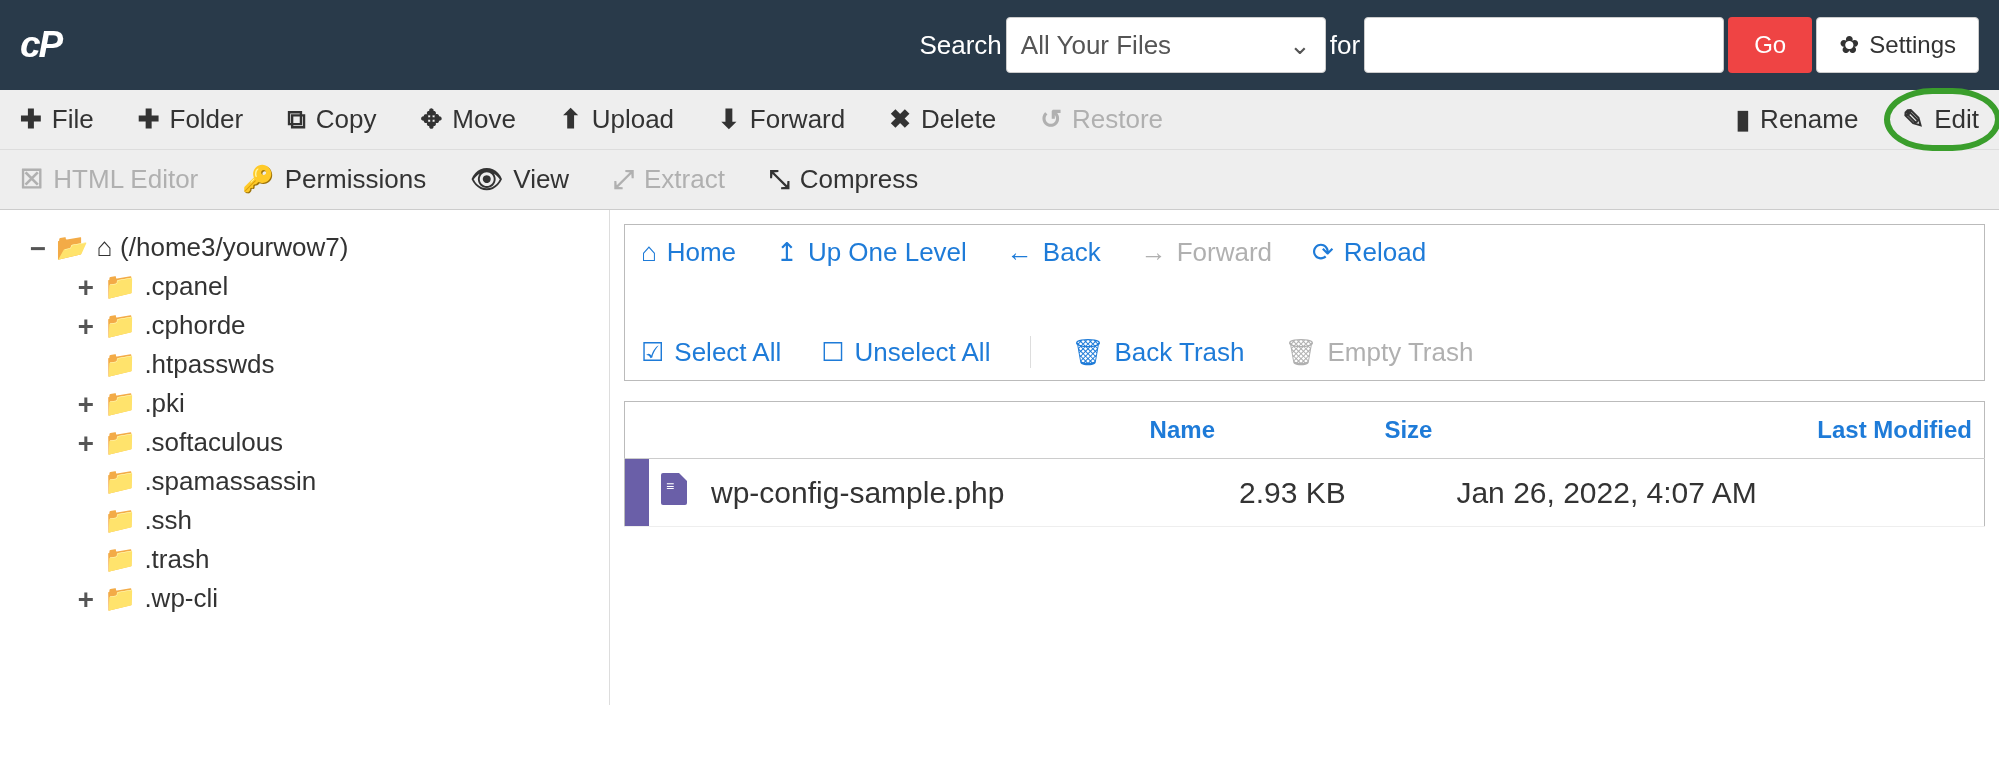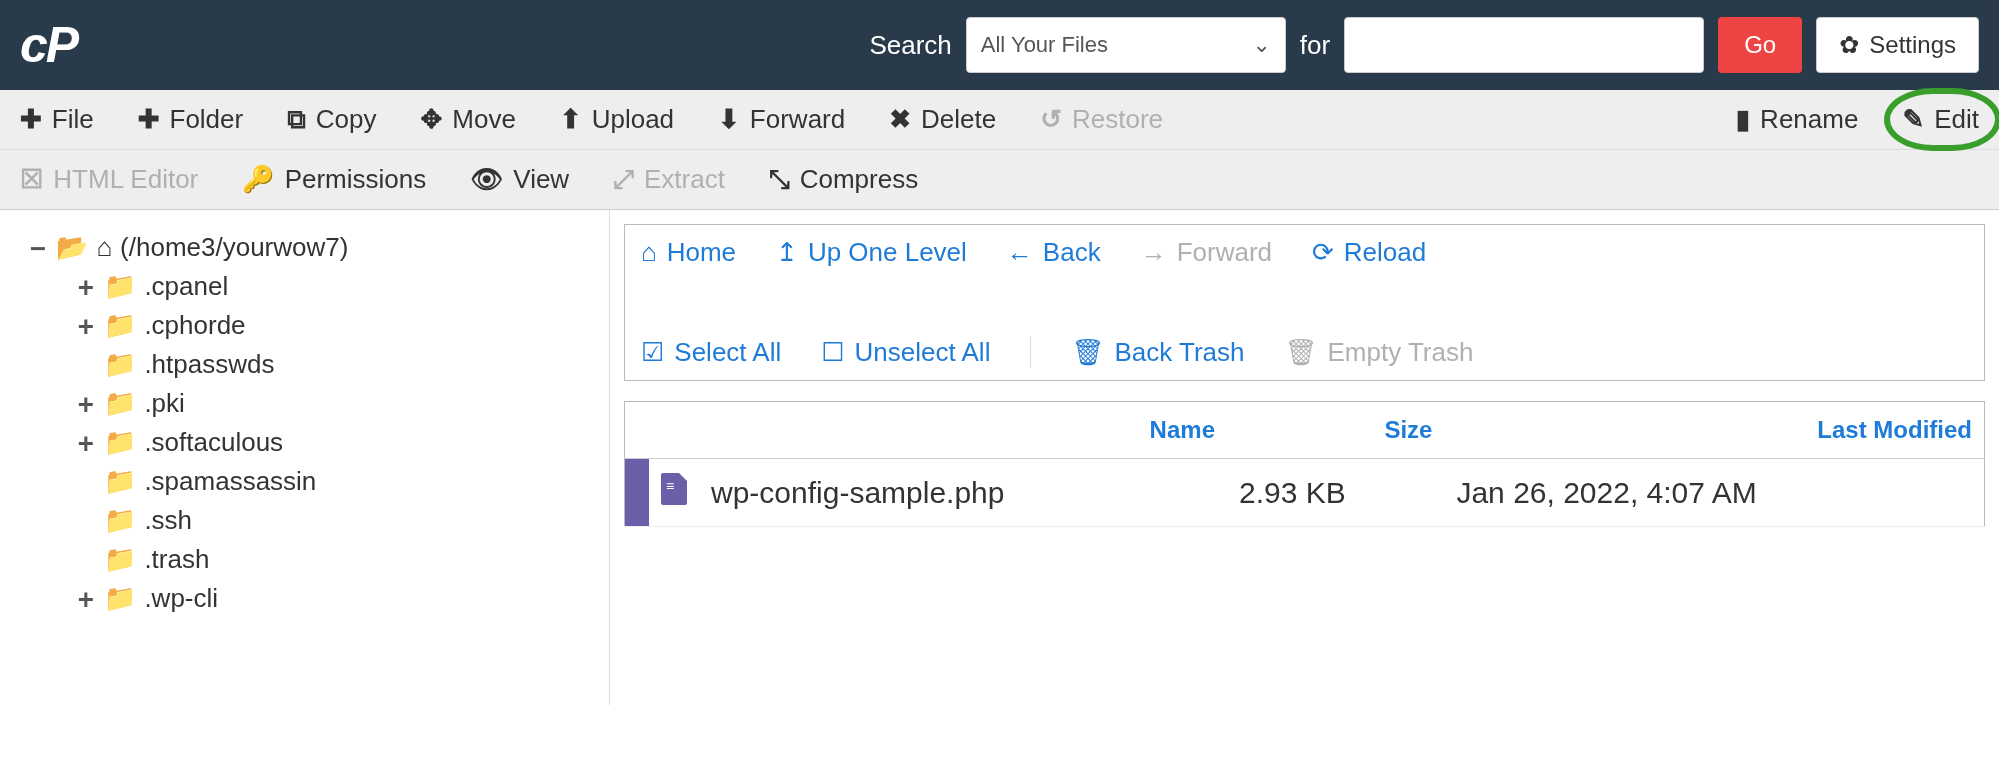--- a/index.html
+++ b/index.html
@@ -22,37 +22,37 @@
   .logo {
     display: flex;
     align-items: center;
     gap: 14px;
     font-size: 34px;
     font-weight: 400;
   }
   .cp-icon {
     font-weight: 700;
     font-style: italic;
-    font-size: 50px;
+    font-size: 37px;
     letter-spacing: -2px;
   }
   .header-spacer { flex: 1; }
   .search-area {
     display: flex;
     align-items: center;
-    gap: 14px;
+    gap: 4px;
     font-size: 26px;
   }
   .search-select {
     height: 56px;
     width: 320px;
     border: 1px solid #ccc;
     border-radius: 4px;
     padding: 0 14px;
-    font-size: 22px;
+    font-size: 26px;
     background: #fff;
     display: flex;
     align-items: center;
     justify-content: space-between;
     color: #555;
     cursor: pointer;
   }
   .search-input {
     height: 56px;
     width: 360px;

